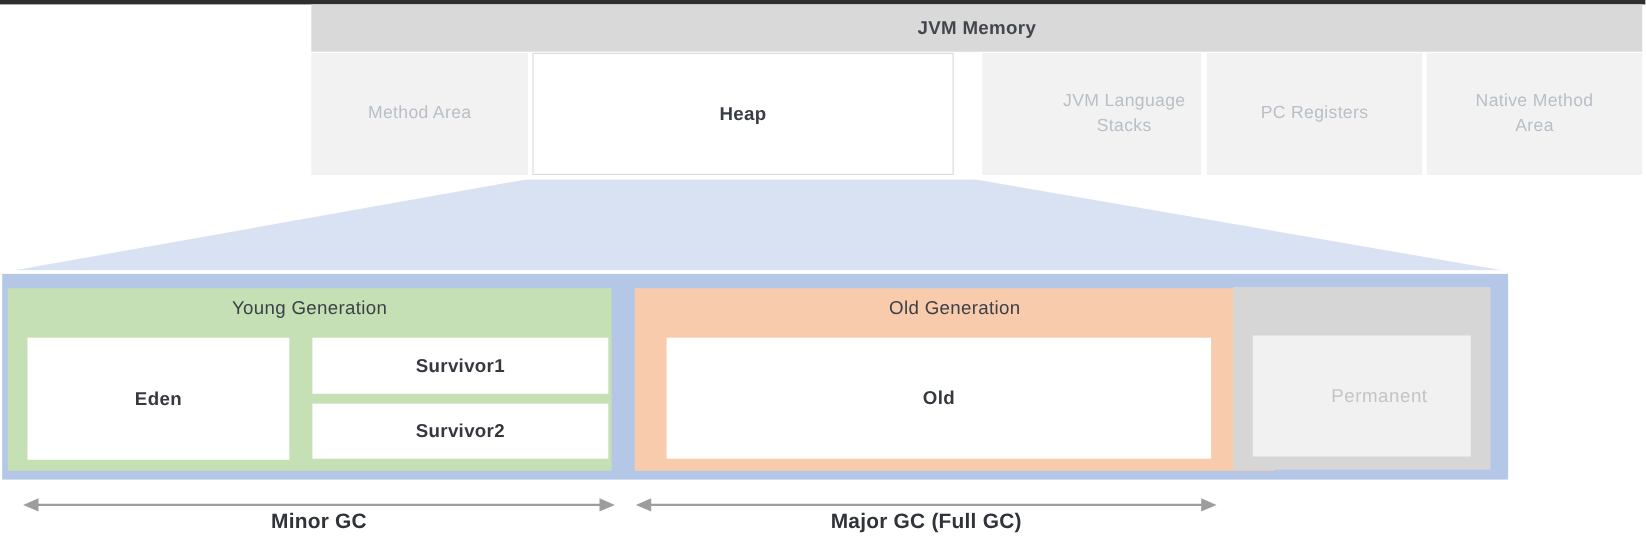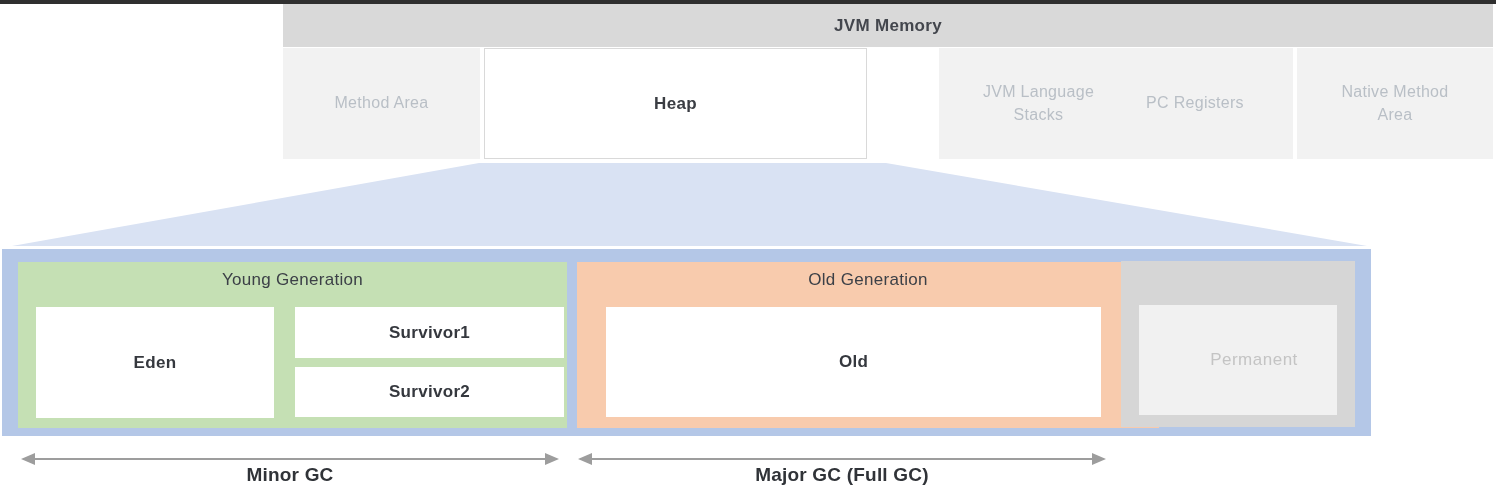--- a/index.html
+++ b/index.html
@@ -41,40 +41,40 @@
     display:flex;align-items:center;justify-content:center;text-align:center;
     font-size:16px;color:var(--muted_text);letter-spacing:.3px;line-height:1.4;
   }
   .section-box .lbl{display:inline-block;}
   .sec-method{left:283px;width:197px;}
   .sec-heap{
     left:484px;width:383px;
     background:#ffffff;border:1px solid var(--heap_border);
     color:var(--dark_text);font-weight:bold;font-size:17px;
   }
-  .sec-stacks{left:939px;width:199px;}
+  .sec-stacks{left:893px;width:199px;justify-content:flex-end;}
   .sec-stacks .lbl{max-width:140px;}
   .sec-pc{left:1097px;width:196px;}
   .sec-native{left:1297px;width:196px;}
   .sec-native .lbl{max-width:145px;}
   .funnel{
     left:0;top:163px;width:1496px;height:83px;
     background:var(--funnel);
     clip-path:polygon(479px 0, 886px 0, 1367px 83px, 12px 83px);
   }
   .heap-panel{
     left:2px;top:249px;width:1369px;height:187px;
     background:var(--container_blue);
   }
   .gen-box{position:absolute;top:13px;height:166px;}
   .gen-title{
     position:absolute;left:0;top:8px;width:100%;
     text-align:center;font-size:17px;color:#3c4047;letter-spacing:.3px;
   }
-  .young{left:16px;width:549px;background:var(--young_green);}
+  .young{left:5px;width:549px;background:var(--young_green);}
   .old{left:575px;width:582px;background:var(--old_orange);}
   .white-box{
     position:absolute;background:#ffffff;
     display:flex;align-items:center;justify-content:center;
     font-size:17px;font-weight:bold;color:#35383e;letter-spacing:.3px;
   }
   .eden{left:18px;top:45px;width:238px;height:111px;}
   .survivor1{left:277px;top:45px;width:269px;height:51px;}
   .survivor2{left:277px;top:105px;width:269px;height:50px;}
   .old-inner{left:17px;top:45px;width:495px;height:110px;margin-left:12px;}

